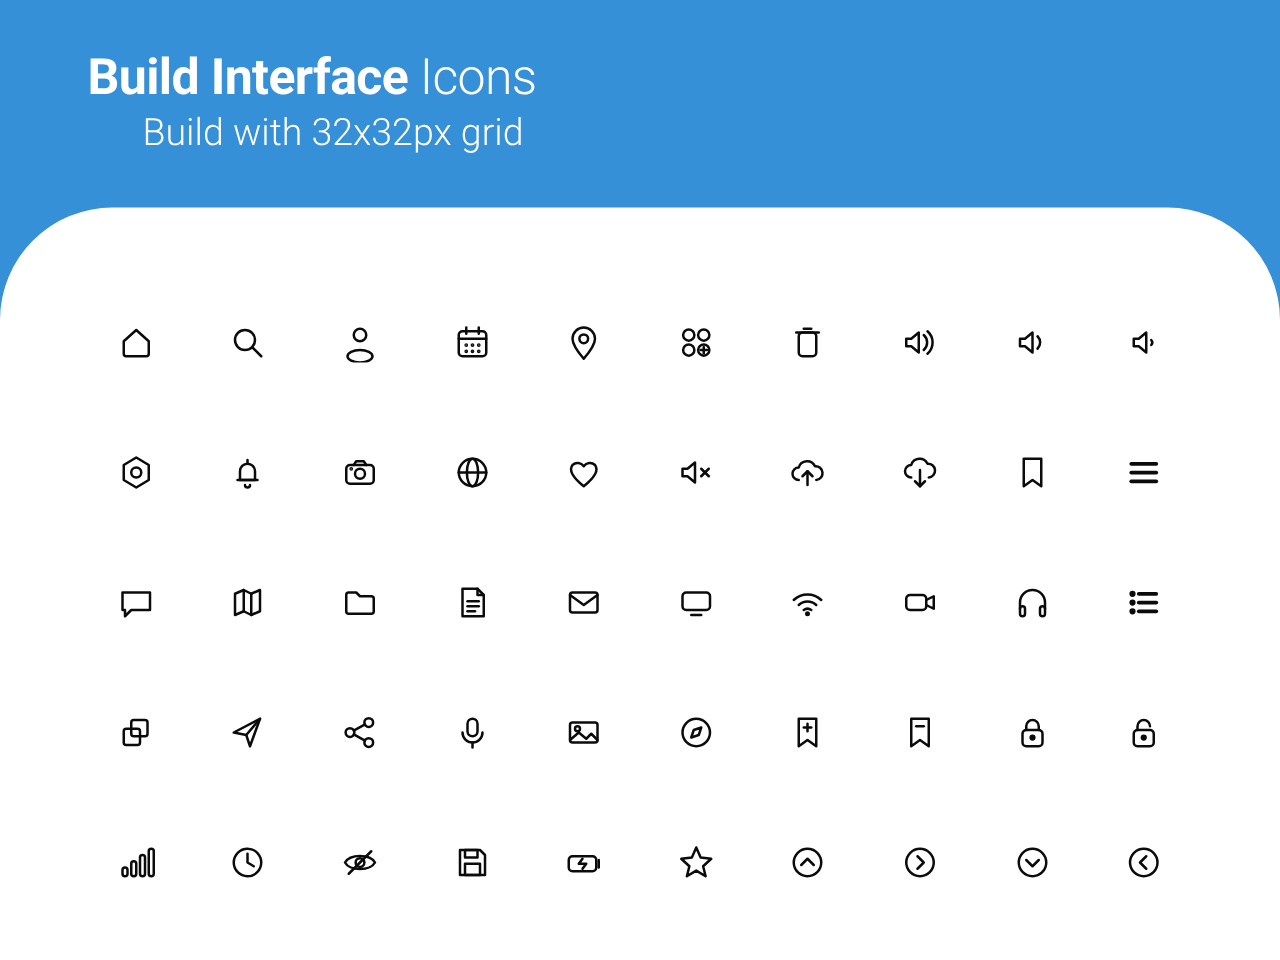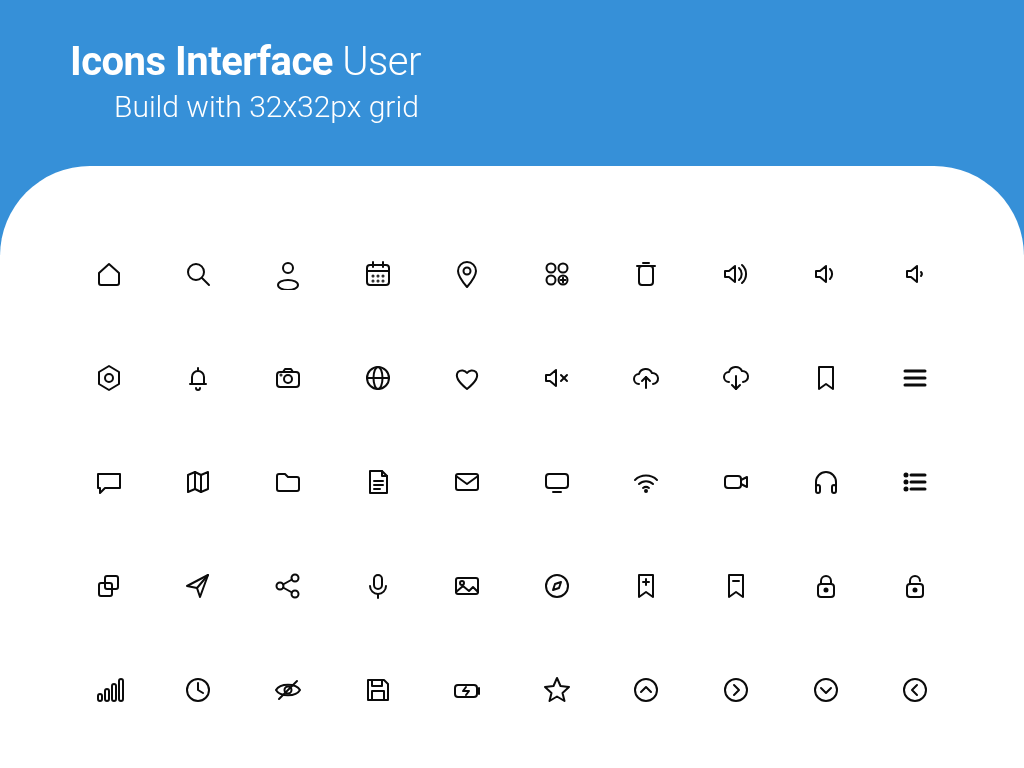--- a/index.html
+++ b/index.html
@@ -32,22 +32,22 @@
     column-gap: 0;
   }
   .cell { width: 40px; height: 40px; display:flex; align-items:center; justify-content:center;}
   svg { stroke: #0b0b0b; stroke-width: 2; fill: none; stroke-linecap: round; stroke-linejoin: round; }
 </style>
 </head>
 <body>
 
 <div class="header">
   <div class="title-line">
-    <span class="bold">Icons Interface</span>
-    <span>User</span>
+    <span class="bold">Build Interface</span>
+    <span>Icons</span>
   </div>
   <div class="subtitle">Build with 32x32px grid</div>
 </div>
 
 <div class="panel">
   <div class="grid" id="grid">
       <div class="cell">
         <svg viewBox="0 0 32 32" width="32" height="32">
           <path d="M6 15 L16 6 L26 15 V25 a2 2 0 0 1 -2 2 H8 a2 2 0 0 1 -2 -2 Z"></path>
         </svg>

